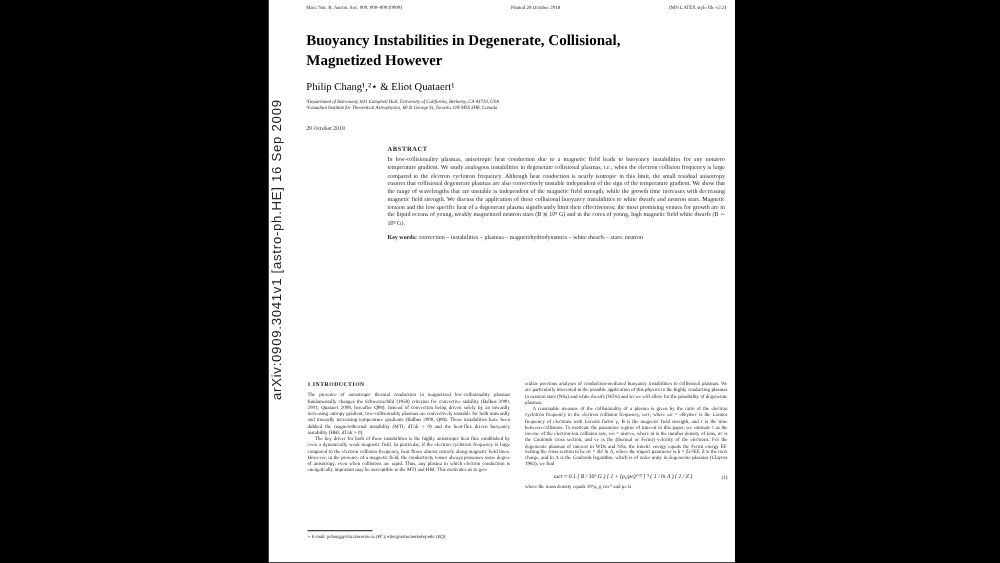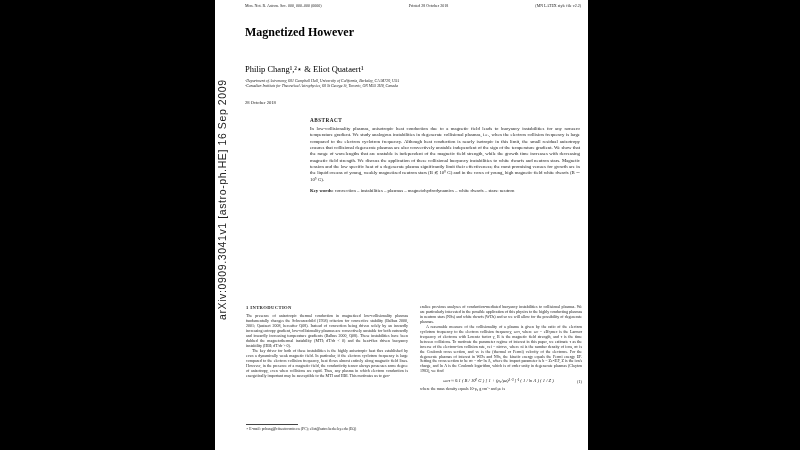--- a/index.html
+++ b/index.html
@@ -136,20 +136,21 @@
 
   <div class="arxiv-strip">arXiv:0909.3041v1  [astro-ph.HE]  16 Sep 2009</div>
 
   <div class="journal-header">
     <span>Mon. Not. R. Astron. Soc. 000, 000–000 (0000)</span>
     <span>Printed 28 October 2018</span>
     <span>(MN LATEX style file v2.2)</span>
   </div>
 
   <div class="paper-title">
+    <div>Buoyancy Instabilities in Degenerate, Collisional,</div>
     <div>Magnetized However</div>
   </div>
 
   <div class="authors-line">Philip Chang¹,²⋆ &amp; Eliot Quataert¹</div>
 
   <div class="affiliations">
     <div>¹Department of Astronomy, 601 Campbell Hall, University of California, Berkeley, CA 94720, USA</div>
     <div>²Canadian Institute for Theoretical Astrophysics, 60 St George St, Toronto, ON M5S 3H8, Canada</div>
   </div>
 

